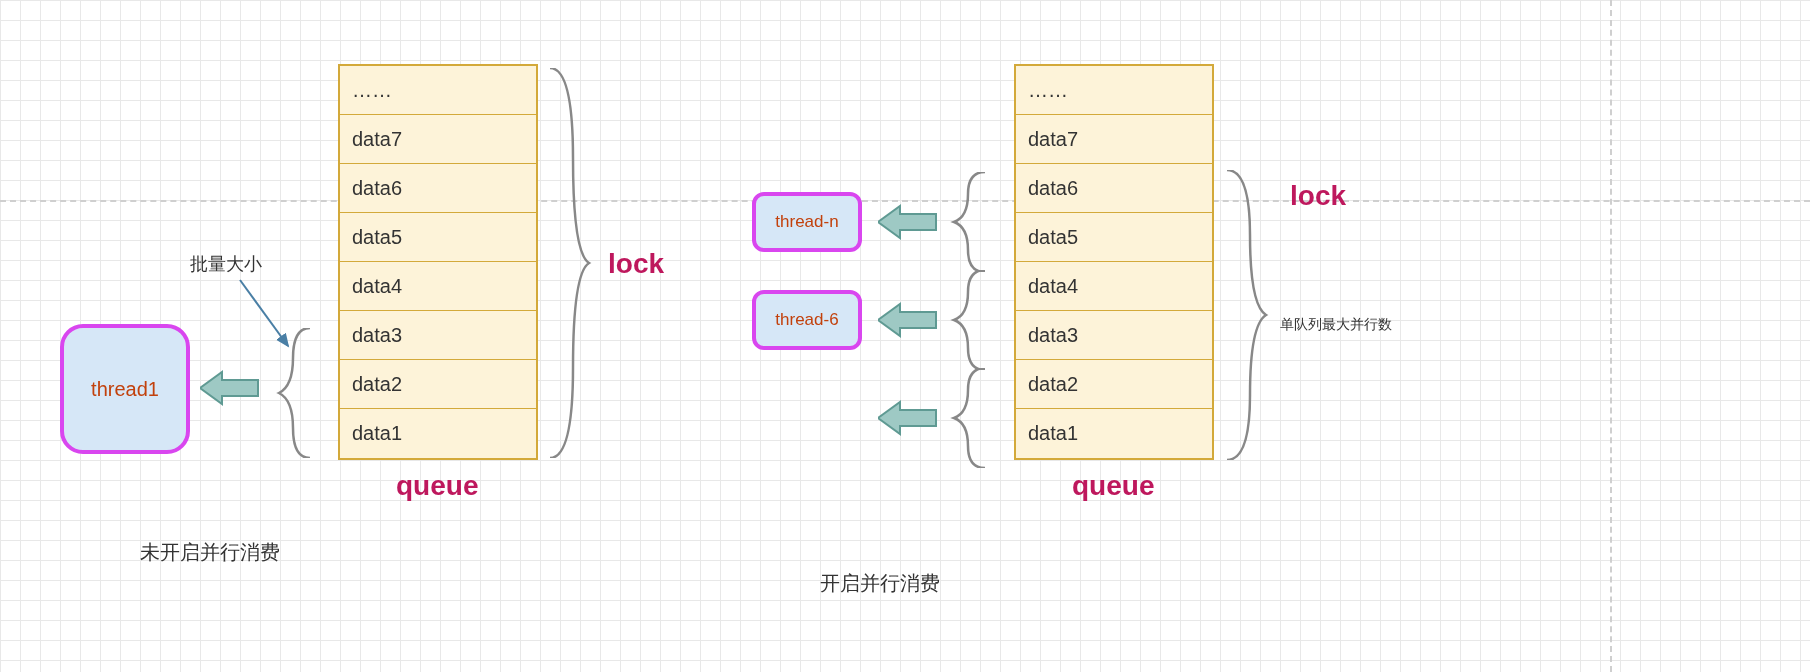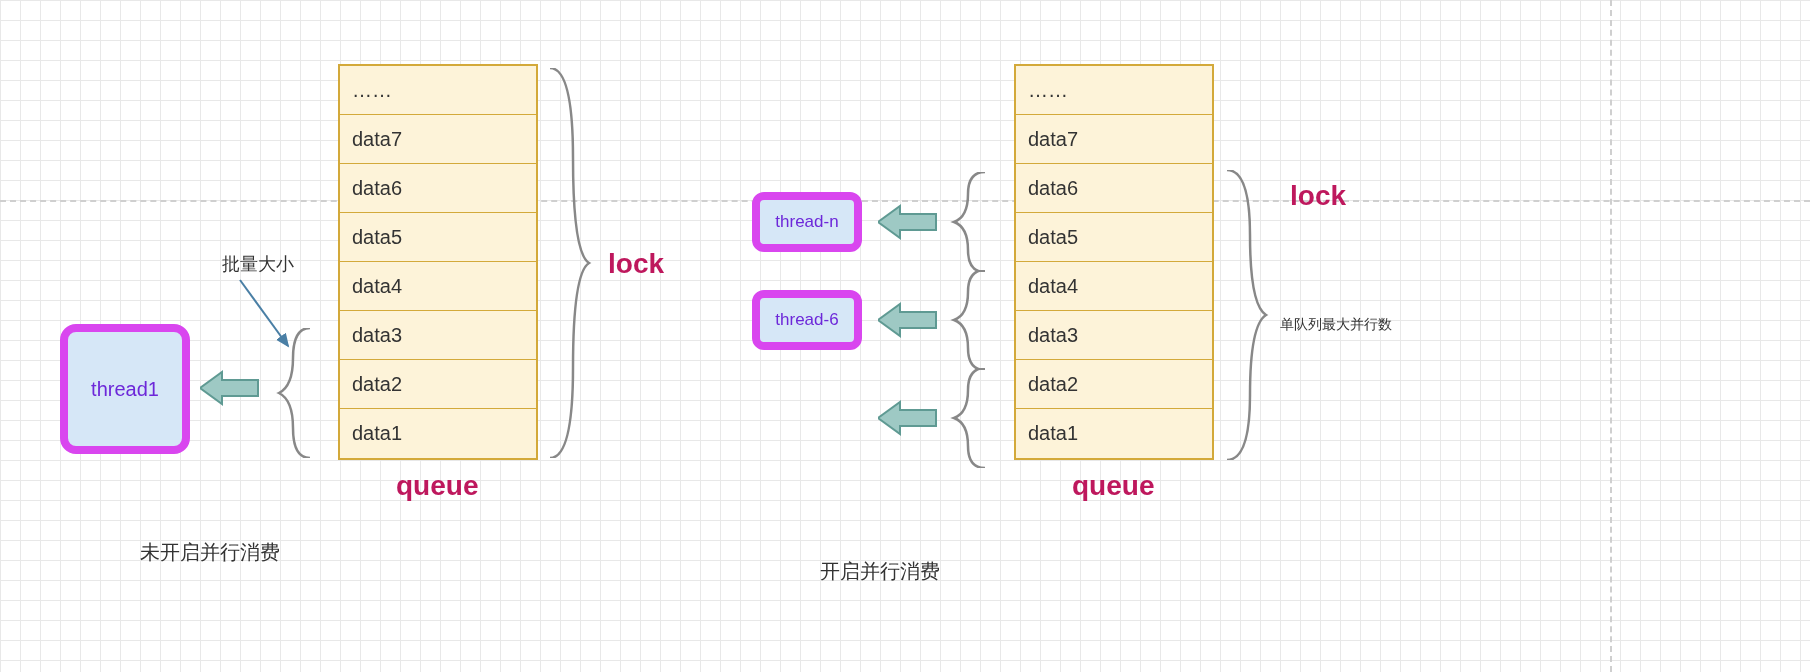--- a/index.html
+++ b/index.html
@@ -31,29 +31,29 @@
   position: absolute;
   top: 0; bottom: 0;
   left: 1610px;
   border-left: 2px dashed #cfcfcf;
   z-index: 1;
 }
 .canvas { position: relative; z-index: 2; width: 100%; height: 100%; }
 .thread-box {
   position: absolute;
   background: #d6e7f7;
-  border: 8px solid #d946ef;
+  border: 4px solid #d946ef;
   border-radius: 18px;
   display: flex;
   align-items: center;
   justify-content: center;
   font-size: 18px;
-  color: #6d28d9;
-}
-.thread-large { width: 130px; height: 130px; border-radius: 16px; font-size: 20px; }
+  color: #c2410c;
+}
+.thread-large { width: 130px; height: 130px; border-radius: 23px; font-size: 20px; }
 .thread-small { width: 110px; height: 60px; border-radius: 12px; font-size: 17px; }
 .arrow-left {
   position: absolute;
   width: 60px;
   height: 40px;
   display: flex;
   align-items: center;
 }
 .arrow-left svg { width: 100%; height: 100%; }
 .queue {
@@ -106,21 +106,21 @@
   <div class="arrow-left" style="left:200px; top:368px;">
     <svg viewBox="0 0 60 40">
         <polygon points="0,20 22,4 22,12 58,12 58,28 22,28 22,36" fill="#9ec9c4" stroke="#5f9a93" stroke-width="2"></polygon>
       </svg>
   </div>
 
   <svg class="brace" style="left:275px; top:328px; width:40px; height:130px;">
     <path d="M35,0 Q18,0 18,30 Q18,58 4,65 Q18,72 18,100 Q18,130 35,130" fill="none" stroke="#888" stroke-width="2.5"></path>
   </svg>
 
-  <div class="label" style="left:190px; top:252px;margin-left:32px;">批量大小</div>
+  <div class="label" style="left:190px; top:252px;">批量大小</div>
   <svg class="annot-arrow" style="left:238px; top:278px; width:60px; height:80px;">
     <defs>
         <marker id="ah1" markerWidth="8" markerHeight="8" refX="6" refY="3" orient="auto">
           <path d="M0,0 L7,3 L0,6 Z" fill="#4a7fa5"></path>
         </marker>
       </defs>
     <line x1="2" y1="2" x2="50" y2="68" stroke="#4a7fa5" stroke-width="2" marker-end="url(#ah1)"></line>
   </svg>
 
   <div class="queue" style="left:338px; top:64px;">
@@ -217,15 +217,15 @@
       </div>
   </div>
 
   <svg class="brace" style="left:1222px; top:170px; width:50px; height:290px;">
     <path d="M5,0 Q28,0 28,65 Q28,135 44,145 Q28,155 28,225 Q28,290 5,290" fill="none" stroke="#888" stroke-width="2.5"></path>
   </svg>
 
   <div class="label-bold" style="left:1290px; top:180px;">lock</div>
   <div class="label" style="left:1280px; top:316px; font-size:14px;">单队列最大并行数</div>
   <div class="label-bold" style="left:1072px; top:470px;">queue</div>
-  <div class="label" style="left:820px; top:558px; font-size:20px;">开启并行消费</div>
+  <div class="label" style="left:820px; top:570px; font-size:20px;">开启并行消费</div>
 
 </div>
 
 </body></html>

